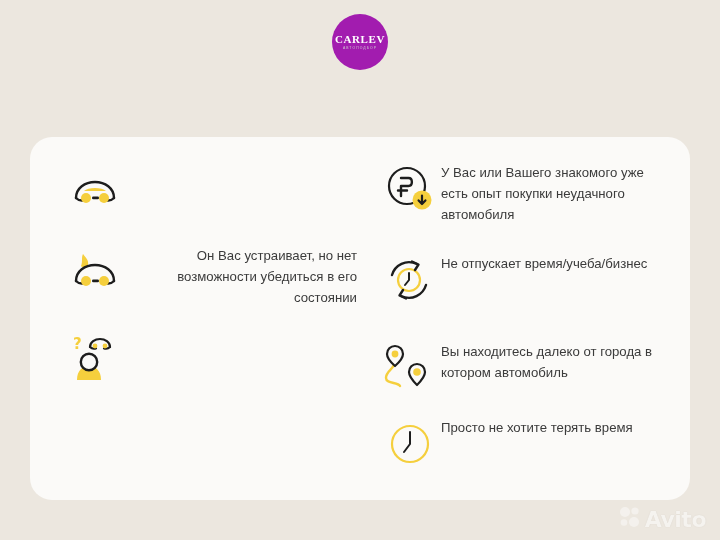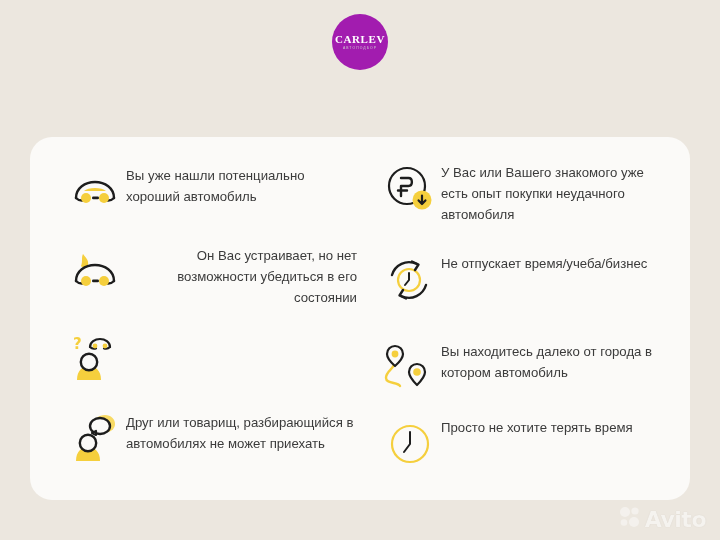--- a/index.html
+++ b/index.html
@@ -106,21 +106,20 @@
             <svg width="46" height="30" viewBox="0 0 46 30">
               <path d="M4 21 C4 11, 13 5, 23 5 C33 5, 42 11, 42 21" fill="none" stroke="#1d1d1d" stroke-width="2.4" stroke-linecap="round"></path>
               <path d="M4 21 C7 24, 10 24, 13 23" fill="none" stroke="#1d1d1d" stroke-width="2.4" stroke-linecap="round"></path>
               <path d="M42 21 C39 24, 36 24, 33 23" fill="none" stroke="#1d1d1d" stroke-width="2.4" stroke-linecap="round"></path>
               <path d="M12 14 C16 10, 30 10, 34 14 Z" fill="#f5cf3d"></path>
               <circle cx="14" cy="21" r="5" fill="#f5cf3d"></circle>
               <circle cx="32" cy="21" r="5" fill="#f5cf3d"></circle>
               <rect x="20" y="19.6" width="7" height="2.6" rx="1.3" fill="#1d1d1d"></rect>
             </svg>
           </div>
-          <div class="txt">Вы уже нашли потенциально хороший автомобиль</div>
         </div>
 
         <div class="item">
           <div class="icon-wrap">
             <svg width="50" height="40" viewBox="0 0 50 40">
               <path d="M11 14 C13 9, 11 6, 13 2 C16 6, 19 8, 18 13 C17.4 16, 13 17, 11 14 Z" fill="#f5cf3d"></path>
               <path d="M6 29 C6 19, 15 13, 25 13 C35 13, 44 19, 44 29" fill="none" stroke="#1d1d1d" stroke-width="2.4" stroke-linecap="round"></path>
               <path d="M6 29 C9 32, 12 32, 15 31" fill="none" stroke="#1d1d1d" stroke-width="2.4" stroke-linecap="round"></path>
               <path d="M44 29 C41 32, 38 32, 35 31" fill="none" stroke="#1d1d1d" stroke-width="2.4" stroke-linecap="round"></path>
               <circle cx="16" cy="29" r="5" fill="#f5cf3d"></circle>
@@ -139,32 +138,20 @@
               <path d="M21 13 C23 15, 25 15, 27 14.4" fill="none" stroke="#1d1d1d" stroke-width="2.2" stroke-linecap="round"></path>
               <path d="M41 13 C39 15, 37 15, 35 14.4" fill="none" stroke="#1d1d1d" stroke-width="2.2" stroke-linecap="round"></path>
               <circle cx="26" cy="12" r="2.4" fill="#f5cf3d"></circle>
               <circle cx="36" cy="12" r="2.4" fill="#f5cf3d"></circle>
               <path d="M8 46 C8 36, 14 32, 20 32 C26 32, 32 36, 32 46 Z" fill="#f5cf3d"></path>
               <circle cx="20" cy="28" r="8.2" fill="#fbfaf8" stroke="#1d1d1d" stroke-width="2.4"></circle>
             </svg>
           </div>
         </div>
 
-        <div class="item">
-          <div class="icon-wrap">
-            <svg width="52" height="52" viewBox="0 0 52 52">
-              <path d="M24 12 C24 6, 30 2, 36 2 C42 2, 46 6, 46 11 C46 15, 43 18, 39 19 L30 20 Z" fill="#f7d44a" opacity="0.85"></path>
-              <ellipse cx="31" cy="13" rx="10" ry="8" fill="#fbfaf8" stroke="#1d1d1d" stroke-width="2.4"></ellipse>
-              <path d="M23 20 L27 18 L27 22 Z" fill="#fbfaf8" stroke="#1d1d1d" stroke-width="2.2" stroke-linejoin="round"></path>
-              <path d="M7 48 C7 38, 13 34, 19 34 C25 34, 31 38, 31 48 Z" fill="#f5cf3d"></path>
-              <circle cx="19" cy="30" r="8.2" fill="#fbfaf8" stroke="#1d1d1d" stroke-width="2.4"></circle>
-            </svg>
-          </div>
-          <div class="txt">Друг или товарищ, разбирающийся в автомобилях не может приехать</div>
-        </div>
 
       </div>
 
       <div class="col col-right">
 
         <div class="item">
           <div class="icon-wrap">
             <svg width="48" height="48" viewBox="0 0 48 48">
               <circle cx="21" cy="21" r="18" fill="none" stroke="#1d1d1d" stroke-width="2.2"></circle>
               <path d="M15 13 L22.5 13 C27 13, 27 21, 22.5 21 L15 21 M15 21 L15 31 M12 25.5 L21 25.5" fill="none" stroke="#1d1d1d" stroke-width="2.4" stroke-linecap="round" stroke-linejoin="round"></path>

